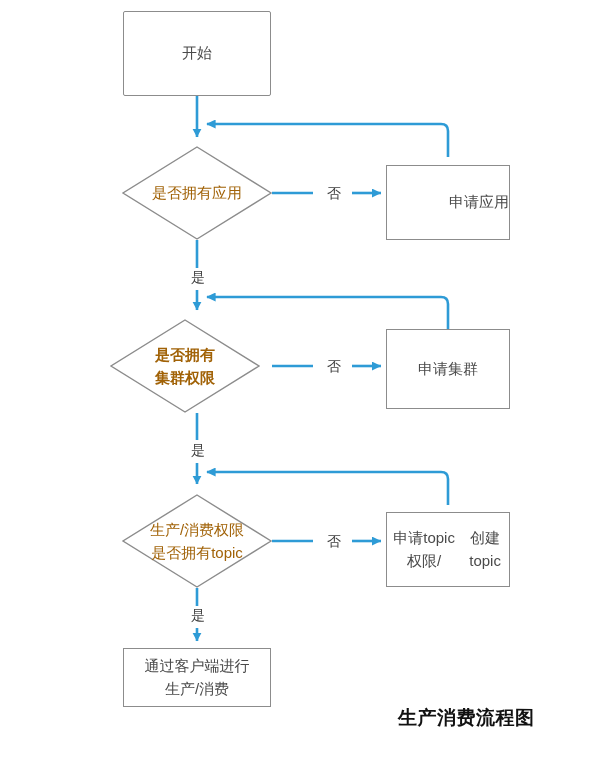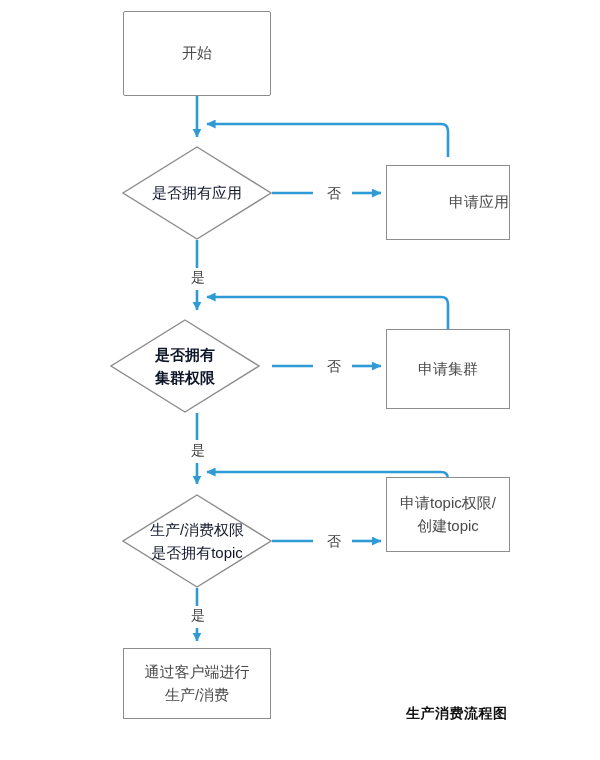--- a/index.html
+++ b/index.html
@@ -45,21 +45,21 @@
     top: 0;
     overflow: visible;
   }
   .diamond-label {
     position: absolute;
     left: 50%;
     top: 50%;
     transform: translate(-50%, -50%);
     white-space: nowrap;
     text-align: center;
-    color: #0f172a;
+    color: #a16207;
     font-size: 15px;
     line-height: 1.5;
   }
   .edge-label {
     position: absolute;
     color: #3c3c3c;
     font-size: 14px;
     background: #ffffff;
     padding: 0 3px;
     line-height: 1;
@@ -67,26 +67,25 @@
   }
   #edges {
     position: absolute;
     left: 0;
     top: 0;
     width: 600px;
     height: 760px;
   }
   .caption {
     position: absolute;
-    font-size: 14px;
+    font-size: 19px;
     font-weight: bold;
     color: #111111;
     white-space: nowrap;
     letter-spacing: 0.5px;
-    margin-left: 8px;
   }
 </style>
 </head>
 <body>
 
 <div id="canvas">
 
   <svg id="edges" viewBox="0 0 600 760" xmlns="http://www.w3.org/2000/svg">
     <defs>
       <marker id="arrow-down" markerWidth="10" markerHeight="9" refX="5" refY="8.4" orient="0" markerUnits="userSpaceOnUse">
@@ -162,26 +161,26 @@
   <div class="diamond-wrap" style="left:122px; top:494px; width:150px; height:94px;">
     <svg width="150" height="94" viewBox="0 0 150 94" xmlns="http://www.w3.org/2000/svg">
       <polygon points="75,1 149,47 75,93 1,47" fill="#ffffff" stroke="#8c8c8c" stroke-width="1.4"></polygon>
     </svg>
     <div class="diamond-label">
       <div>生产/消费权限</div>
       <div>是否拥有topic</div>
     </div>
   </div>
 
-  <div class="node node-rect" style="left:386px; top:477px; width:124px; height:75px; flex-direction:column;">
+  <div class="node node-rect" style="left:386px; top:512px; width:124px; height:75px; flex-direction:row;">
     <span>申请topic权限/</span>
     <span>创建topic</span>
   </div>
 
-  <div class="node node-rect" style="left:123px; top:648px; width:148px; height:71px; flex-direction:column;">
+  <div class="node node-rect" style="left:123px; top:648px; width:148px; height:59px; flex-direction:column;">
     <span>通过客户端进行</span>
     <span>生产/消费</span>
   </div>
 
   <div class="edge-label" style="left:324px; top:186px;">否</div>
   <div class="edge-label" style="left:188px; top:270px;">是</div>
 
   <div class="edge-label" style="left:324px; top:359px;">否</div>
   <div class="edge-label" style="left:188px; top:443px;">是</div>
 

